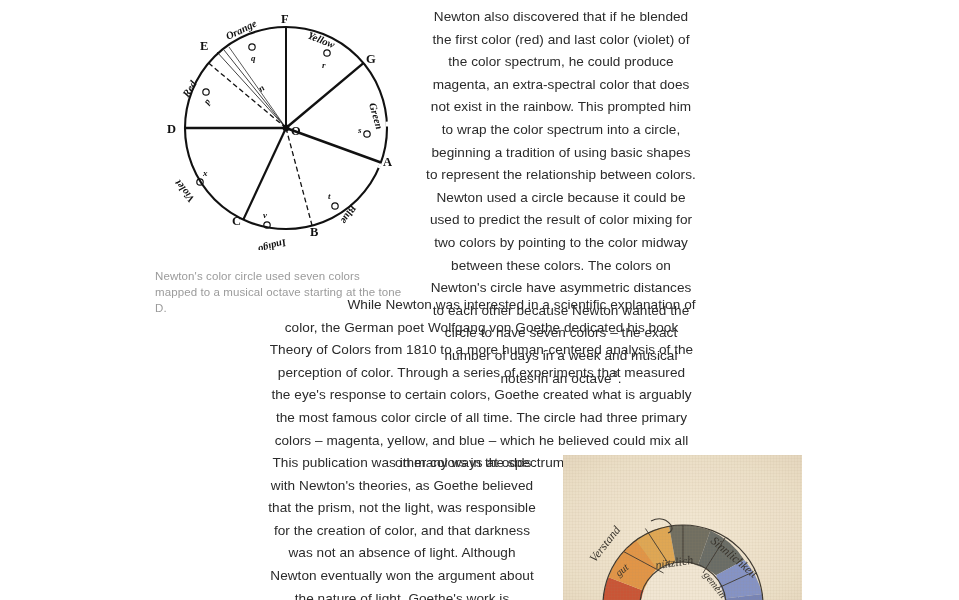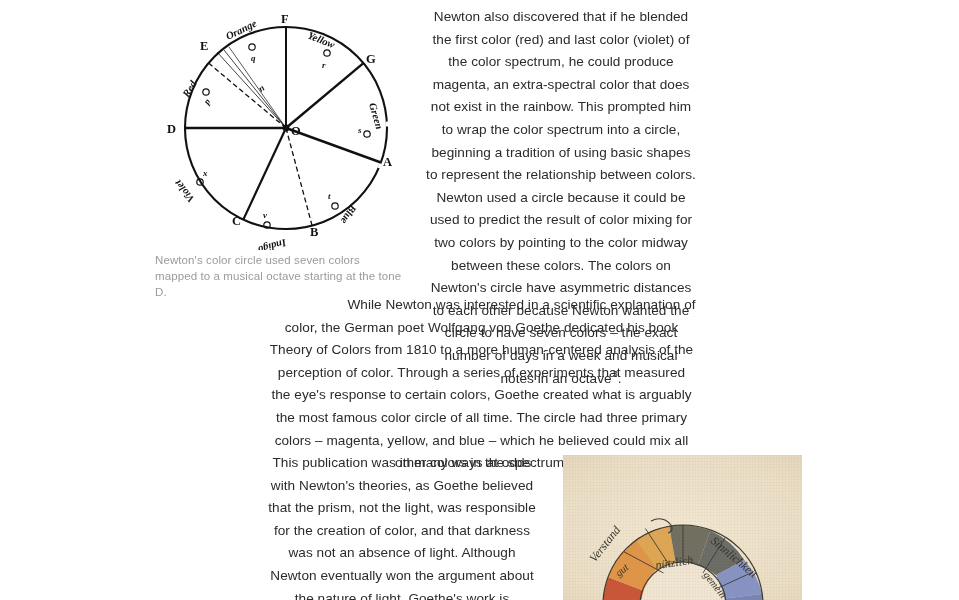--- a/index.html
+++ b/index.html
@@ -33,21 +33,21 @@
   .newton-canvas {
     width: 262px;
     height: 244px;
     display: block;
   }
   .fig-caption {
     font-size: 11.5px;
     line-height: 16px;
     color: #9b9b9b;
     letter-spacing: 0.1px;
-    margin-top: 2px;
+    margin-top: 18px;
     width: 250px;
   }
 
   
   .col-right {
     position: absolute;
     left: 426px;
     top: 6px;
     width: 270px;
   }

